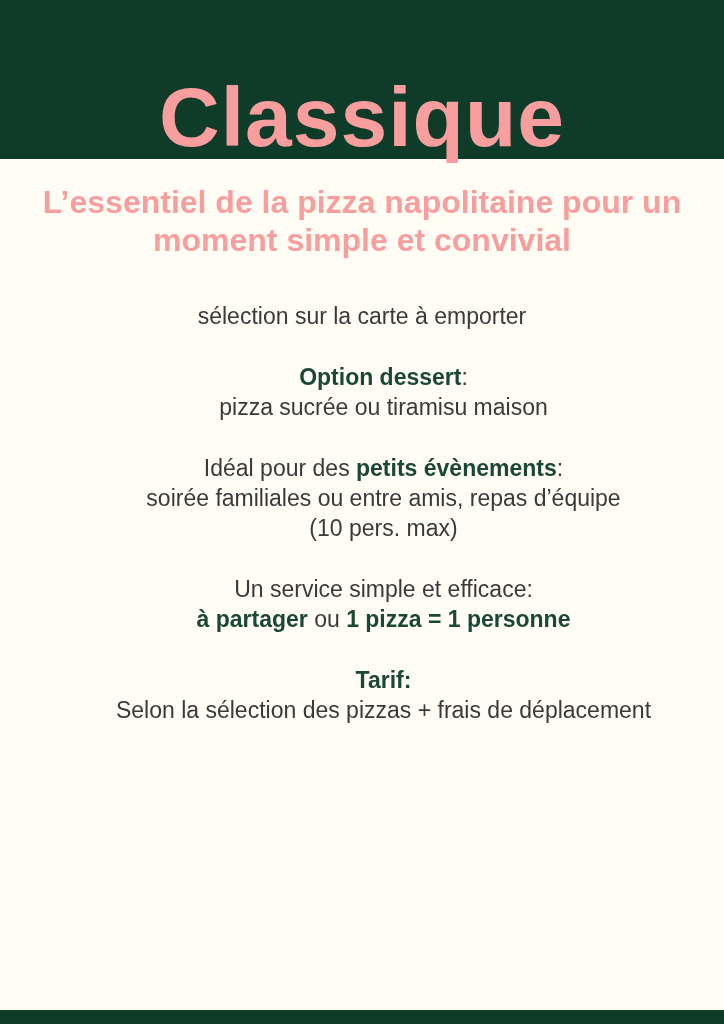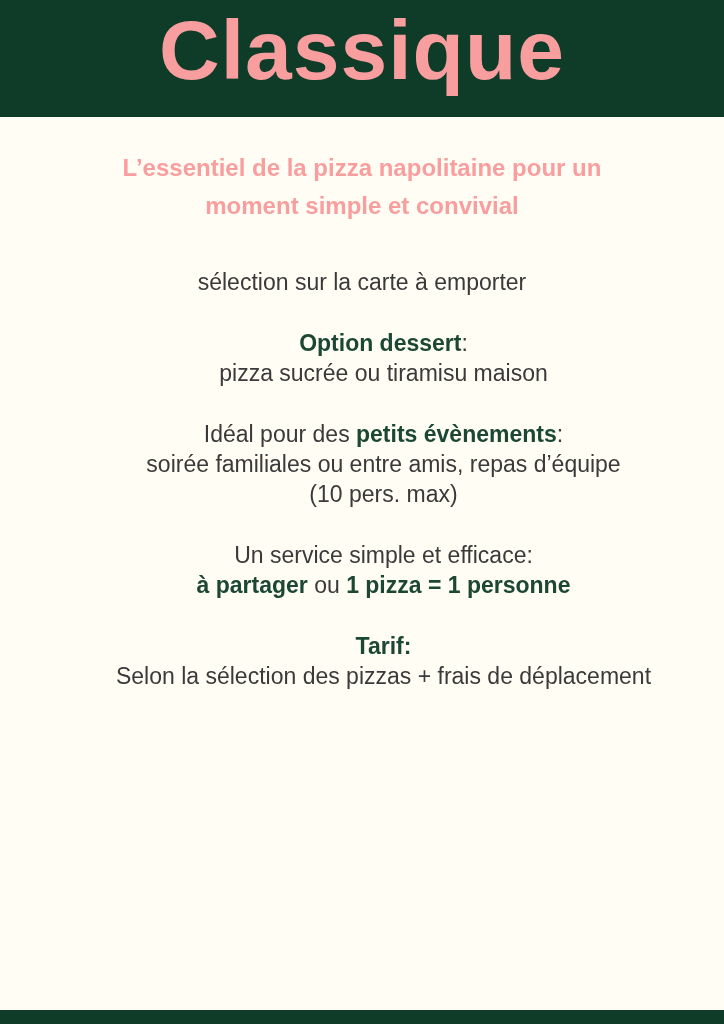--- a/index.html
+++ b/index.html
@@ -11,37 +11,37 @@
   }
   *{box-sizing:border-box;}
   html,body{margin:0;padding:0;}
   body{
     width:724px;height:1024px;
     background:var(--cream);
     font-family:"Liberation Sans",sans-serif;
     position:relative;overflow:hidden;
   }
   .banner{
-    height:117px;
+    height:159px;
     background:var(--header-green);
-    display:flex;align-items:flex-start;justify-content:center;
+    display:flex;align-items:flex-end;justify-content:center;
   }
   .banner h1{
     margin:0;padding-top:8px;
     color:var(--pink);
     font-size:84px;font-weight:700;
     letter-spacing:1px;
     line-height:1;
   }
   .subtitle{
-    margin-top:32px;
+    margin-top:24px;
     text-align:center;
     color:var(--pink);
     font-weight:700;
-    font-size:24px;
+    font-size:32px;
     line-height:38px;
   }
   .menu-body{
     margin-top:42px;
     text-align:center;
     font-size:23px;
     line-height:30px;
     color:var(--text-dark);
   }
   .section + .section{margin-top:31px;margin-left:43px;}

